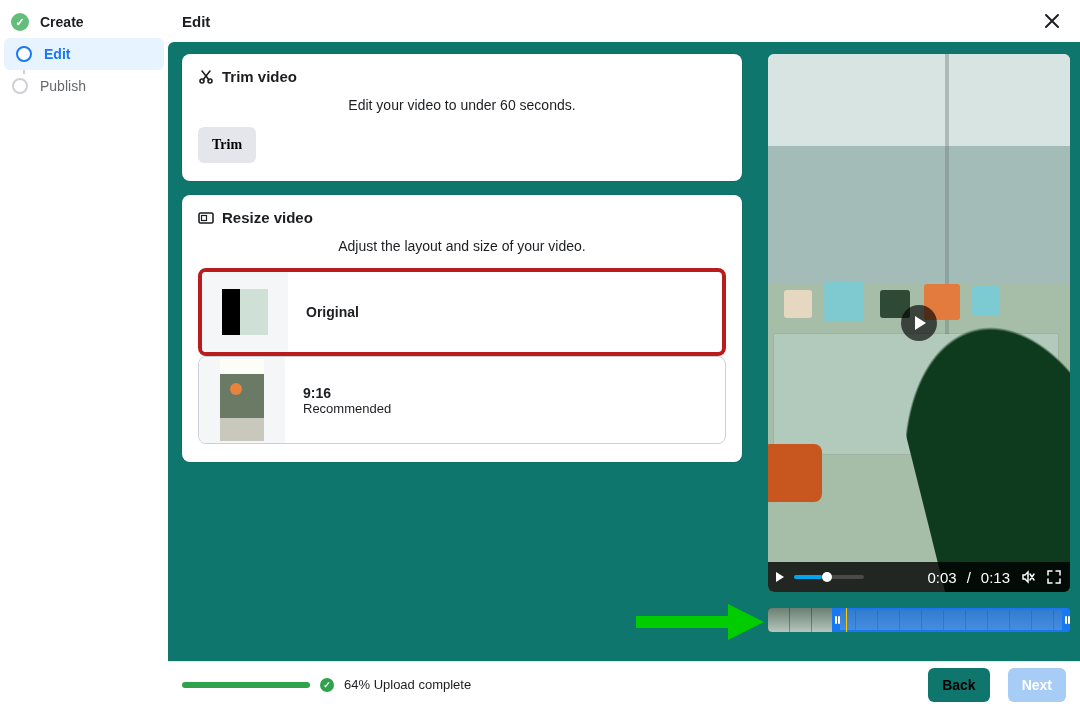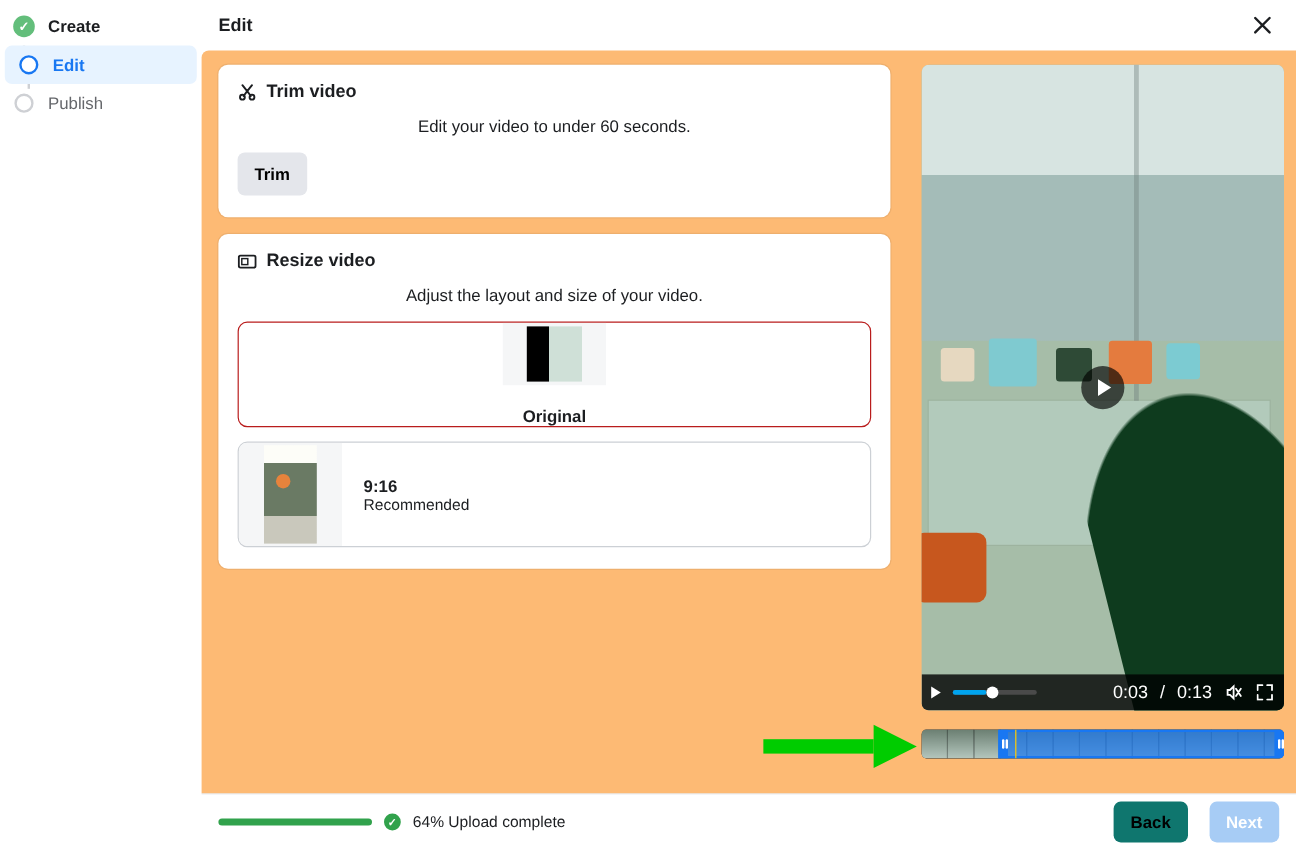--- a/index.html
+++ b/index.html
@@ -18,31 +18,31 @@
   .ring { width:16px;height:16px;border-radius:50%;border:2px solid #ced0d4; background:#fff;}
   .ring.blue{border-color:#1877f2;}
 
   
   .main { flex:1; display:flex; flex-direction:column; }
   .header { height:42px; display:flex; align-items:center; justify-content:space-between; padding:0 12px 0 14px;}
   .header h1{ font-size:15px; font-weight:700;}
   .close { width:32px;height:32px;border-radius:50%;display:flex;align-items:center;justify-content:center;cursor:pointer;}
 
   
-  .content { flex:1; display:flex; gap:26px; padding:0 10px 0 14px; background:#fdba74; border-top-left-radius:6px; padding-top:12px; overflow:hidden;}
+  .content { flex:1; display:flex; gap:26px; padding:0 10px 0 14px; background:#0f766e; border-top-left-radius:6px; padding-top:12px; overflow:hidden;}
   .left-col { flex:1; display:flex; flex-direction:column; gap:14px; }
   .card { background:#fff; border-radius:8px; box-shadow:0 0 0 1px rgba(0,0,0,.06); padding:14px 16px 18px; }
   .card-head{display:flex;align-items:center;gap:8px;margin-bottom:12px;}
   .card-head h2{font-size:15px;font-weight:700;}
   .card p{font-size:14px;color:#1c1e21;margin-bottom:14px;text-align:center;}
-  .btn-plain{display:inline-flex;align-items:center;height:36px;padding:0 14px;border-radius:6px;background:#e4e6eb;font-size:14px;font-weight:600;border:none;cursor:pointer;}
+  .btn-plain{display:inline-flex;align-items:center;height:36px;padding:0 14px;border-radius:6px;background:#e4e6eb;font-size:14px;font-weight:600;border:none;cursor:pointer;font-family:Liberation Serif, serif;}
 
   .opt { display:flex; align-items:center; gap:18px; border:1px solid #ccd0d5; border-radius:8px; height:88px; width:100%; cursor:pointer; overflow:hidden; }
-  .opt + .opt { margin-top:12px; }
-  .opt.selected{ border:1px solid #b91c1c;flex-direction:column; }
+  .opt + .opt { }
+  .opt.selected{ border:4px solid #b91c1c; }
   .opt .thumb-box{ width:86px; height:100%; background:#f5f6f7; display:flex;align-items:center;justify-content:center;}
   .thumb { width:46px; height:46px; background:linear-gradient(90deg,#000 40%,#cfe0d7 40%); }
   .thumb2 { width:44px; height:82px; background:linear-gradient(#fdfdf8 18%,#6a7a64 18% 72%,#c9c8bc 72%); position:relative;}
   .thumb2::after{content:"";position:absolute;left:10px;top:24px;width:12px;height:12px;border-radius:50%;background:#e7833c;}
   .opt .txt{ font-size:14px; font-weight:700;}
   .opt .sub{ font-size:13px; font-weight:400; color:#1c1e21;}
 
   
   .right-col { width:302px; display:flex; flex-direction:column;}
   .video-box { width:302px; height:538px; border-radius:6px; overflow:hidden; position:relative; background:#a6bda8;}

